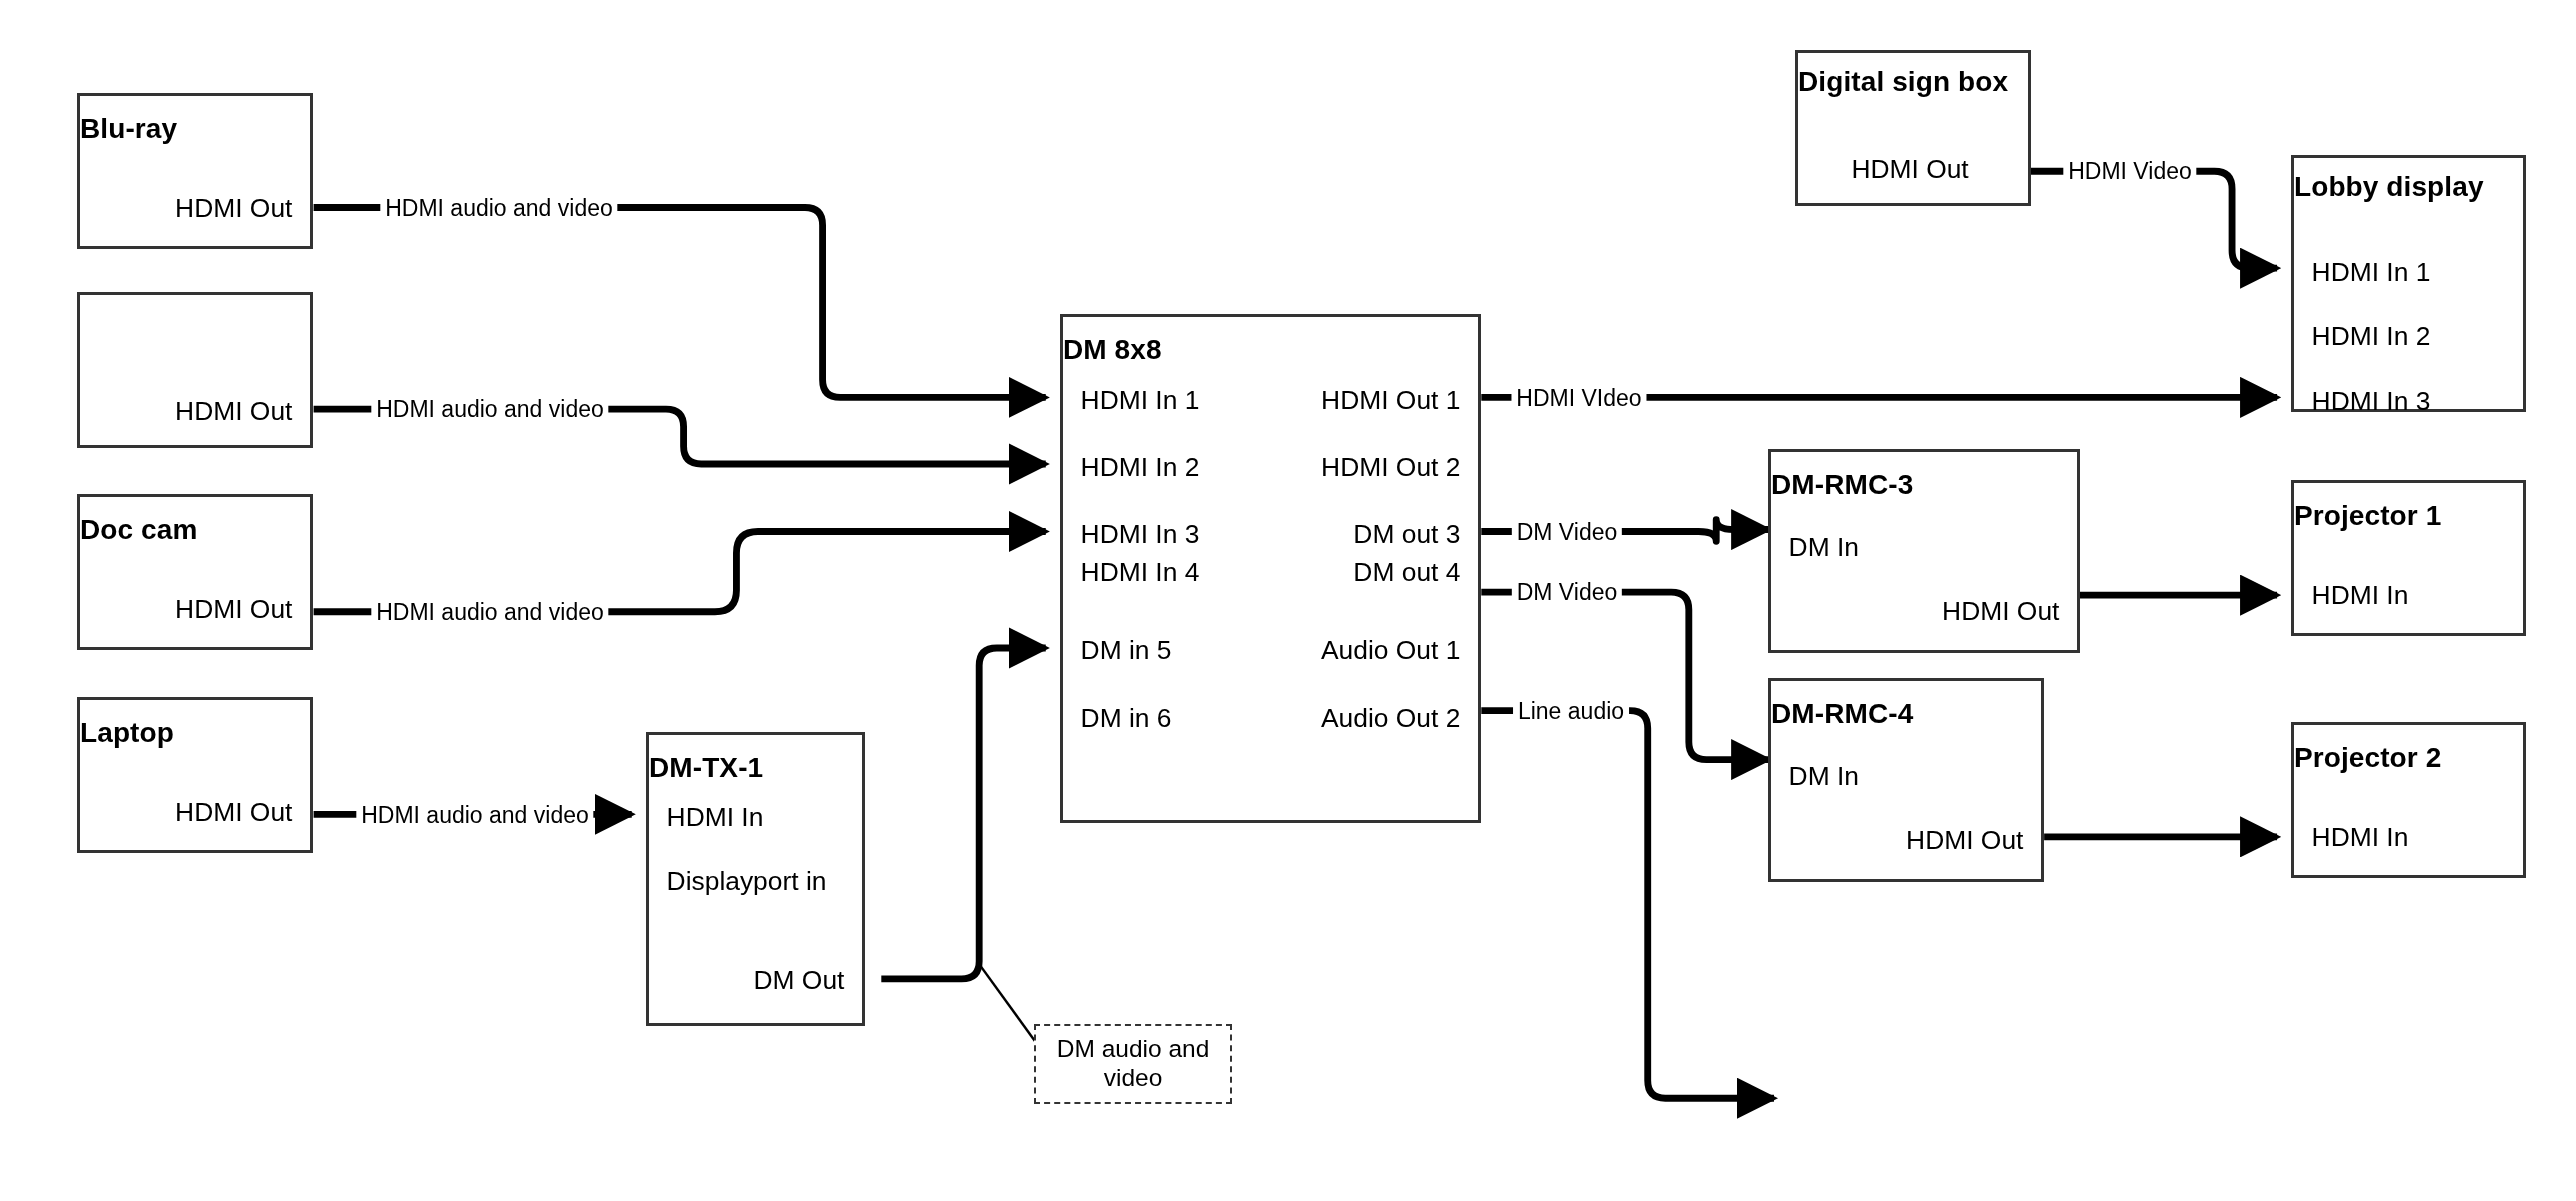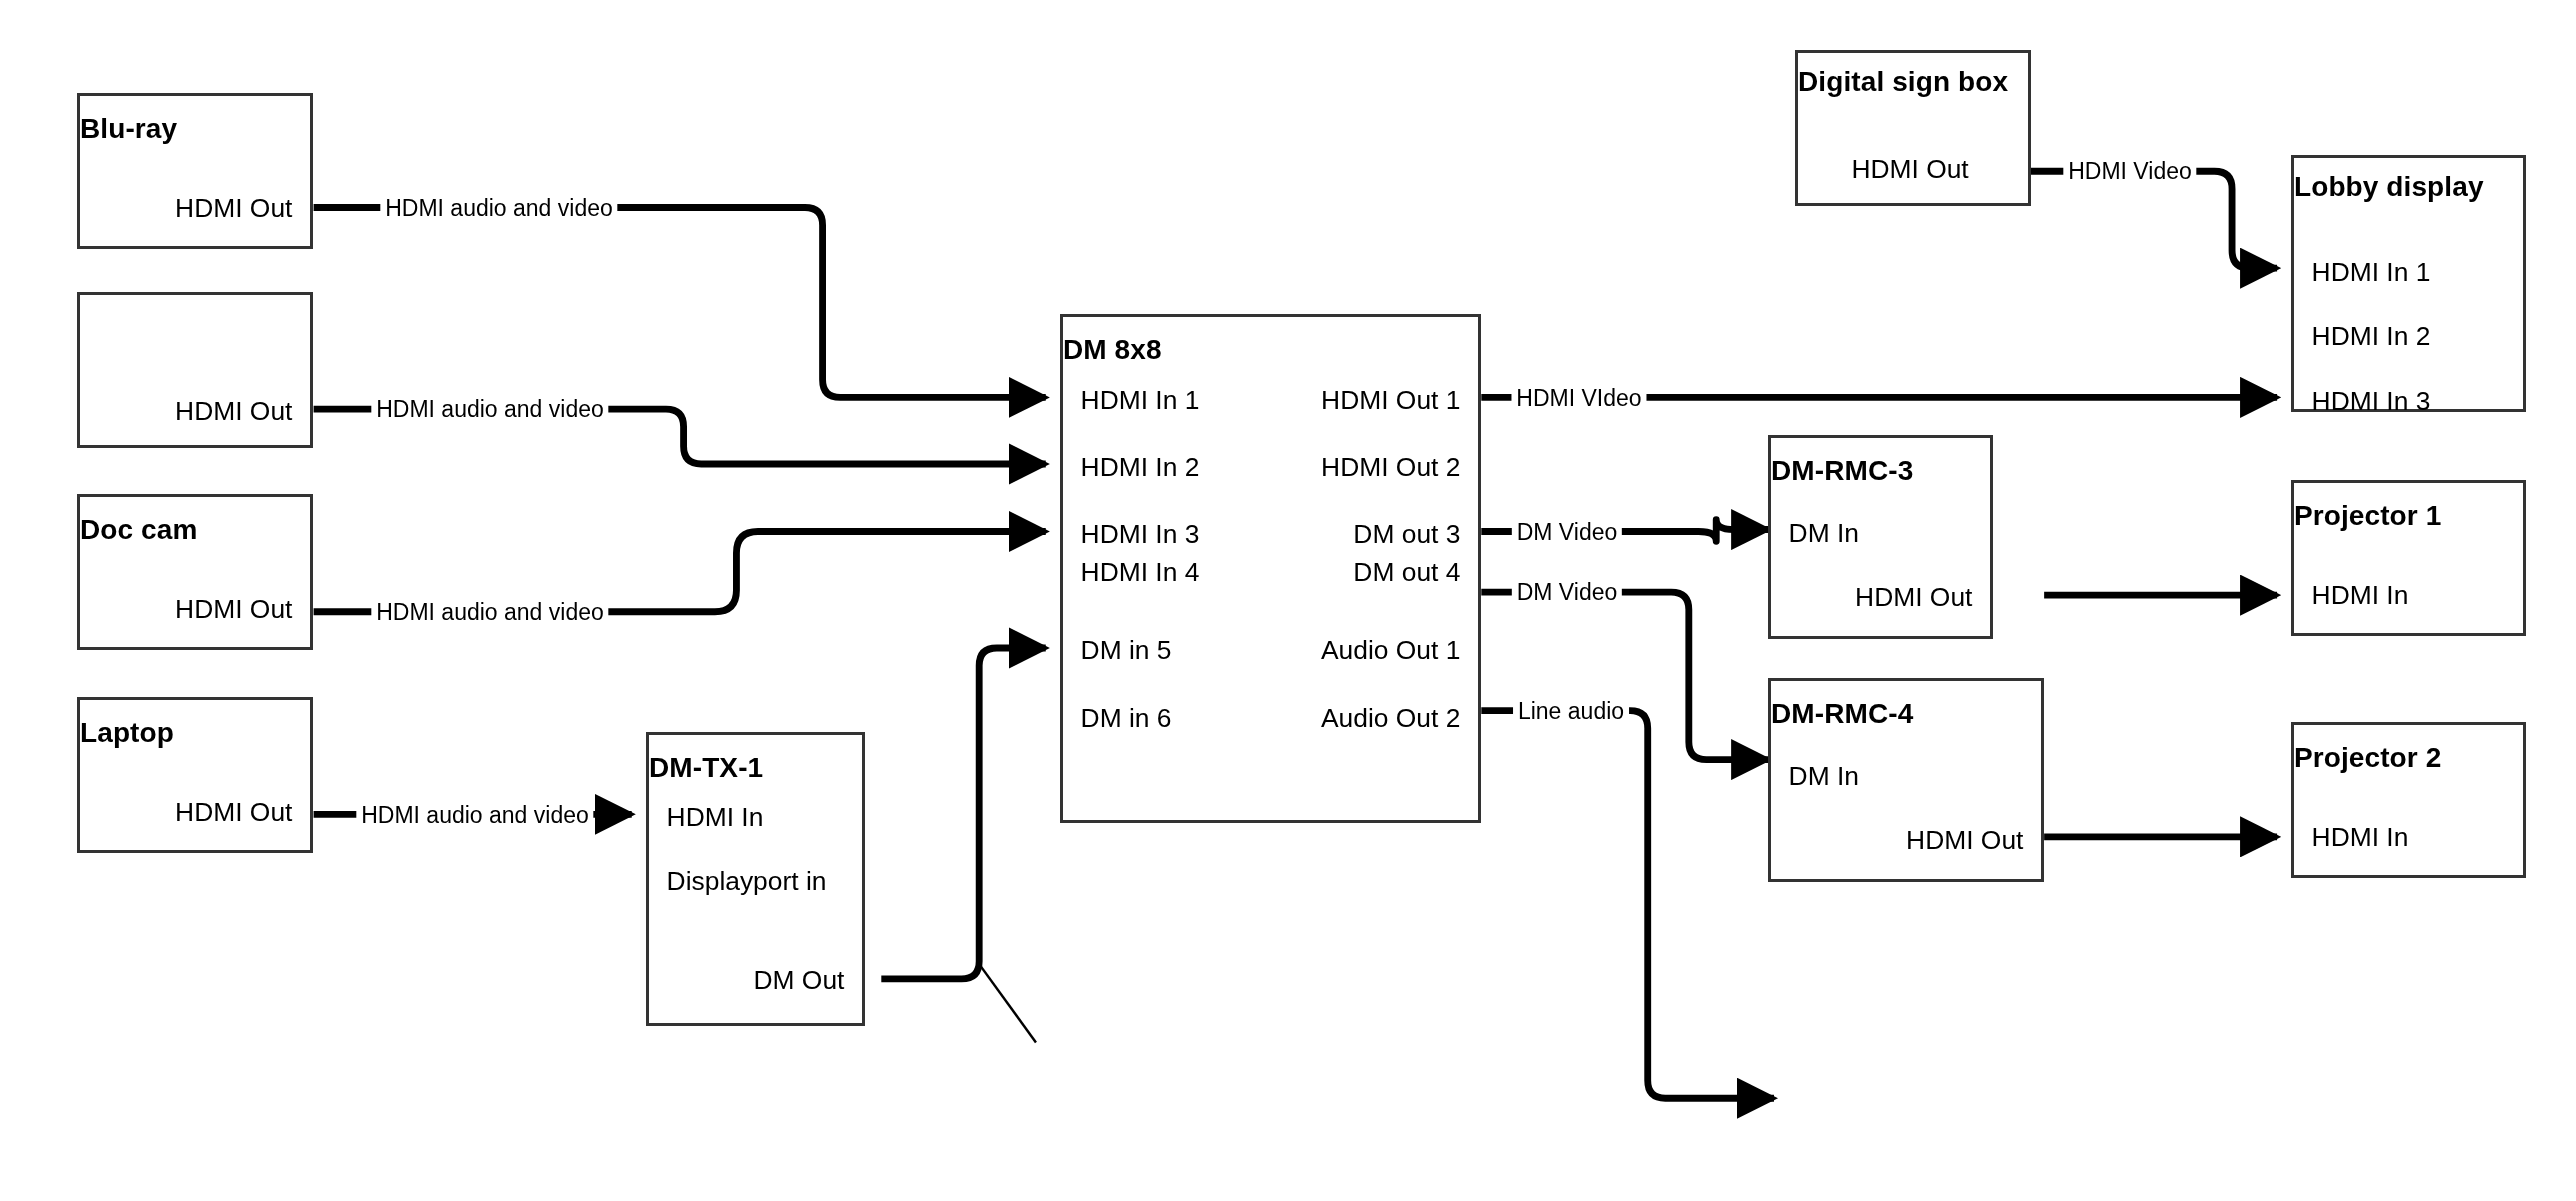--- a/index.html
+++ b/index.html
@@ -125,21 +125,21 @@
     <div class="port center" style="position:absolute;left:0;right:0;top:102px;padding-right:5.9px;">HDMI Out</div>
   </div>
 
   <div class="node" style="left:2291px;top:155px;width:235px;height:257px;">
     <div class="title" style="margin-top:12.7px;">Lobby display</div>
     <div class="port left" style="position:absolute;left:17.6px;top:100px;">HDMI In 1</div>
     <div class="port left" style="position:absolute;left:17.6px;top:164px;">HDMI In 2</div>
     <div class="port left" style="position:absolute;left:17.6px;top:229px;">HDMI In 3</div>
   </div>
 
-  <div class="node" style="left:1768px;top:435px;width:225px;height:204px;">
+  <div class="node" style="left:1768px;top:449px;width:312px;height:204px;">
     <div class="title" style="margin-top:16.6px;">DM-RMC-3</div>
     <div class="port left" style="position:absolute;left:17.6px;top:81px;">DM In</div>
     <div class="port right" style="position:absolute;right:17.6px;top:145px;">HDMI Out</div>
   </div>
 
   <div class="node" style="left:1768px;top:678px;width:276px;height:204px;">
     <div class="title" style="margin-top:16.6px;">DM-RMC-4</div>
     <div class="port left" style="position:absolute;left:17.6px;top:81px;">DM In</div>
     <div class="port right" style="position:absolute;right:17.6px;top:145px;">HDMI Out</div>
   </div>
@@ -148,15 +148,16 @@
     <div class="title" style="margin-top:16.6px;">Projector 1</div>
     <div class="port left" style="position:absolute;left:17.6px;top:98px;">HDMI In</div>
   </div>
 
   <div class="node" style="left:2291px;top:722px;width:235px;height:156px;">
     <div class="title" style="margin-top:16.6px;">Projector 2</div>
     <div class="port left" style="position:absolute;left:17.6px;top:98px;">HDMI In</div>
   </div>
 
 
+  <div class="note" style="left:1034px;top:1024px;width:198px;height:80px;">DM audio and video</div>
 
 </div>
 
 
 </body></html>

